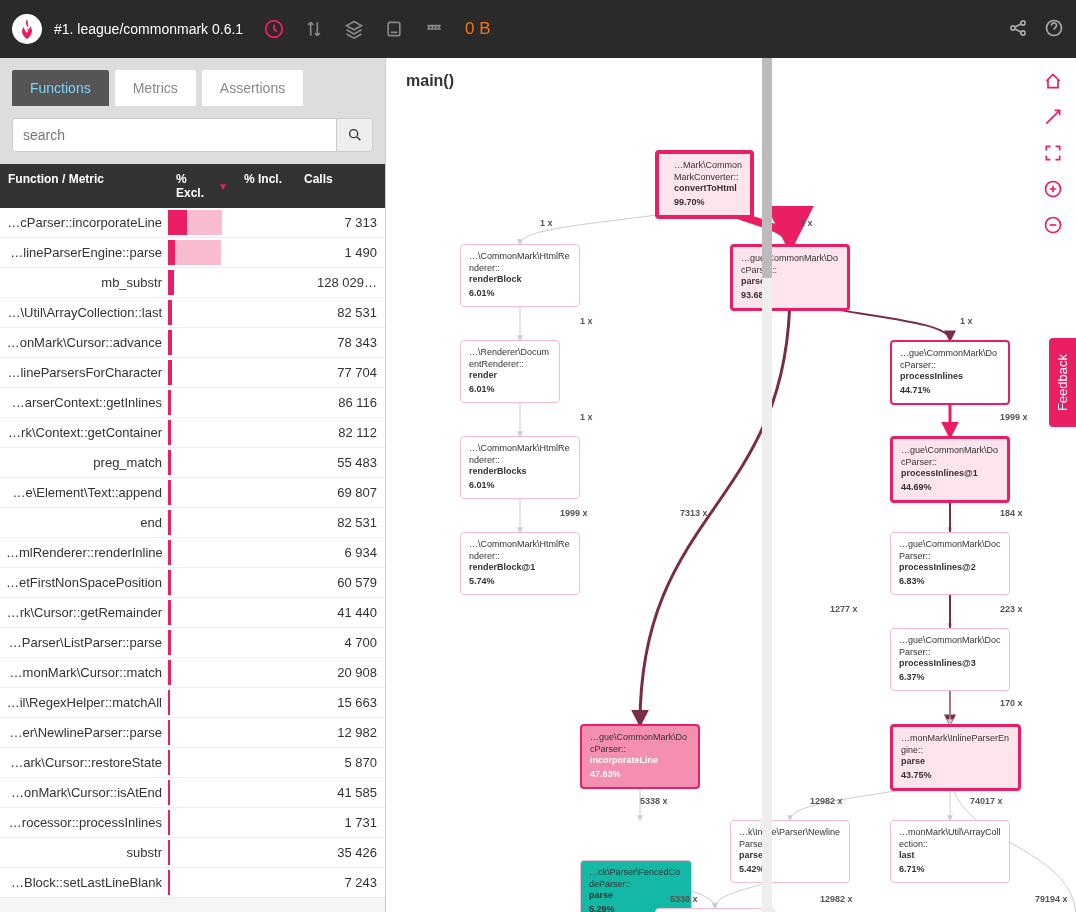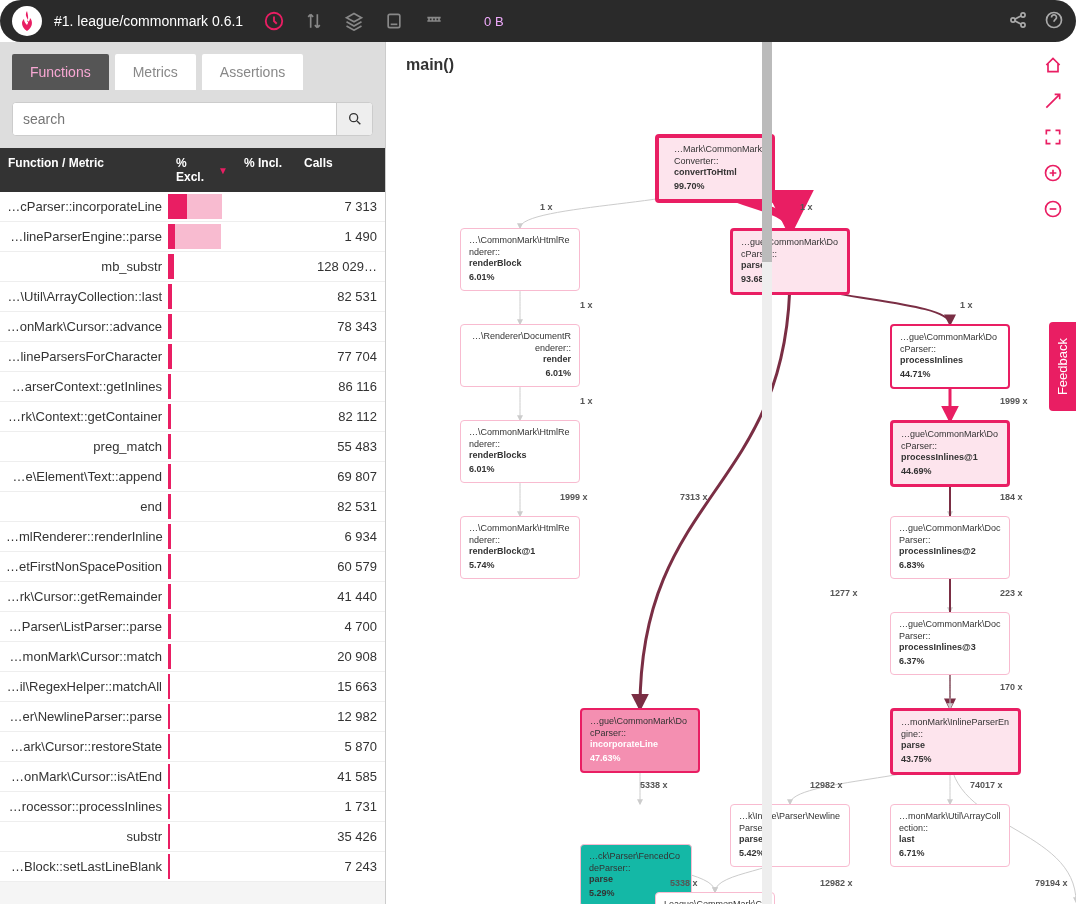--- a/index.html
+++ b/index.html
@@ -1,31 +1,31 @@
 <!DOCTYPE html>
 <html><head>
 <meta charset="utf-8">
 <style>
 * { box-sizing: border-box; margin: 0; padding: 0; }
 body { font-family: "Helvetica Neue", Arial, sans-serif; font-size: 13px; background: #fff; color: #333; width: 1076px; height: 912px; overflow: hidden; }
-.topbar { height: 42px; background: #2a2a2a; display: flex; align-items: center; padding: 6px 12px; color: #aaa; border-radius: 24px; }
+.topbar { height: 58px; background: #2a2a2a; display: flex; align-items: center; padding: 6px 12px; color: #aaa; }
 .flame { width: 30px; height: 30px; background: #fff; border-radius: 50%; display: flex; align-items: center; justify-content: center; margin-right: 12px; }
 .flame svg { width: 16px; height: 20px; }
 .title { color: #fff; font-size: 14px; margin-right: 20px; }
 .topicons { display: flex; align-items: center; gap: 18px; }
 .topicons .ic { width: 22px; height: 22px; display: flex; align-items: center; justify-content: center; cursor: pointer; }
 .topicons .ic svg { stroke: #888; fill: none; }
 .topicons .ic.active svg { stroke: #e91e63; }
 .topright { margin-left: auto; display: flex; gap: 16px; }
-.bytes { color: #f0abfc; font-size: 13px; margin-left: 21px; }
+.bytes { color: #f97316; font-size: 17px; margin-left: 2px; }
 .main { display: flex; height: calc(100% - 50px); }
 .sidebar { width: 386px; background: #f5f5f5; display: flex; flex-direction: column; border-right: 1px solid #ccc; }
 .tabs { display: flex; padding: 12px 12px 0 12px; gap: 6px; background: #ddd; }
 .tab { padding: 10px 18px; background: #fff; color: #888; font-size: 14px; cursor: pointer; border-radius: 2px 2px 0 0; }
-.tab.active { background: #555; color: #f9a8d4; }
+.tab.active { background: #555; color: #7dd3fc; }
 .searchrow { padding: 12px; background: #ddd; display: flex; }
 .searchbox { flex: 1; display: flex; border: 1px solid #ccc; border-radius: 4px; overflow: hidden; background: #fff; }
 .searchbox input { flex: 1; border: none; padding: 8px 10px; font-size: 14px; outline: none; }
 .searchbox .sbtn { width: 36px; background: #eee; display: flex; align-items: center; justify-content: center; cursor: pointer; border-left: 1px solid #ccc; }
 .thead { display: flex; background: #333; color: #fff; font-size: 12px; font-weight: bold; }
 .thead .c1 { width: 168px; padding: 8px; }
 .thead .c2 { width: 68px; padding: 8px; display: flex; align-items: center; gap: 3px; }
 .thead .c3 { width: 60px; padding: 8px; }
 .thead .c4 { flex: 1; padding: 8px; }
 .sortar { color: #e91e63; font-size: 10px; }
@@ -371,36 +371,36 @@
         <path d="M564 424 C 564 545, 564 545, 564 666" stroke="#7a2e44" stroke-width="2" fill="none" marker-end="url(#ar1)"></path>
         <path d="M564 616 C 564 641, 564 641, 564 666" stroke="#ccc" stroke-width="1" fill="none" marker-end="url(#ar2)"></path>
         <path d="M254 712 C 254 737, 254 737, 254 762" stroke="#ccc" stroke-width="1" fill="none" marker-end="url(#ar2)"></path>
         <path d="M564 712 C 564 737, 404 737, 404 762" stroke="#ccc" stroke-width="1" fill="none" marker-end="url(#ar2)"></path>
         <path d="M564 712 C 564 737, 564 737, 564 762" stroke="#ccc" stroke-width="1" fill="none" marker-end="url(#ar2)"></path>
         <path d="M254 808 C 254 829, 329 829, 329 850" stroke="#ccc" stroke-width="1" fill="none" marker-end="url(#ar2)"></path>
         <path d="M404 808 C 404 829, 329 829, 329 850" stroke="#ccc" stroke-width="1" fill="none" marker-end="url(#ar2)"></path>
         <path d="M564 712 C 564 786, 690 786, 690 860" stroke="#ccc" stroke-width="1" fill="none" marker-end="url(#ar2)"></path>
       </svg>
     <div id="nodes">
-        <div class="node" style="left: 269px; top: 92px; width: 120px; border: 4px solid rgb(233, 30, 99); background: rgb(253, 228, 237); padding-left: 15px;">
+        <div class="node" style="left: 269px; top: 92px; width: 99px; border: 4px solid rgb(233, 30, 99); background: rgb(253, 228, 237); padding-left: 15px;">
           <div class="nm">…Mark\CommonMarkConverter::</div>
           <div class="fn">convertToHtml</div>
           <div class="pct">99.70%</div>
         </div>
         <div class="node" style="left: 74px; top: 186px; width: 120px; border: 1px solid rgb(248, 187, 208); background: rgb(255, 255, 255);">
           <div class="nm">…\CommonMark\HtmlRenderer::</div>
           <div class="fn">renderBlock</div>
           <div class="pct">6.01%</div>
         </div>
         <div class="node" style="left: 344px; top: 186px; width: 120px; border: 3px solid rgb(233, 30, 99); background: rgb(253, 228, 237);">
           <div class="nm">…gue\CommonMark\DocParser::</div>
           <div class="fn">parse</div>
           <div class="pct">93.68%</div>
         </div>
-        <div class="node" style="left: 74px; top: 282px; width: 120px; border: 1px solid rgb(248, 187, 208); background: rgb(255, 255, 255); text-align: right;">
+        <div class="node" style="left: 74px; top: 282px; width: 100px; border: 1px solid rgb(248, 187, 208); background: rgb(255, 255, 255);">
           <div class="nm">…\Renderer\DocumentRenderer::</div>
           <div class="fn">render</div>
           <div class="pct">6.01%</div>
         </div>
         <div class="node" style="left: 504px; top: 282px; width: 120px; border: 2px solid rgb(233, 30, 99); background: rgb(255, 255, 255);">
           <div class="nm">…gue\CommonMark\DocParser::</div>
           <div class="fn">processInlines</div>
           <div class="pct">44.71%</div>
         </div>
         <div class="node" style="left: 74px; top: 378px; width: 120px; border: 1px solid rgb(248, 187, 208); background: rgb(255, 255, 255);">

